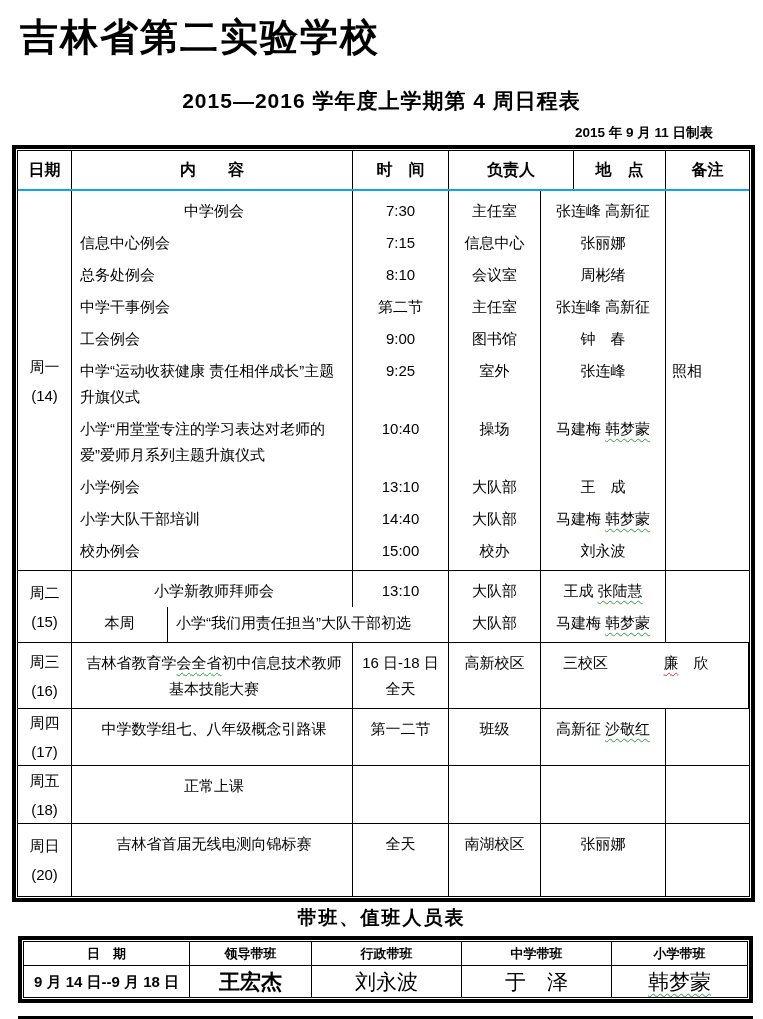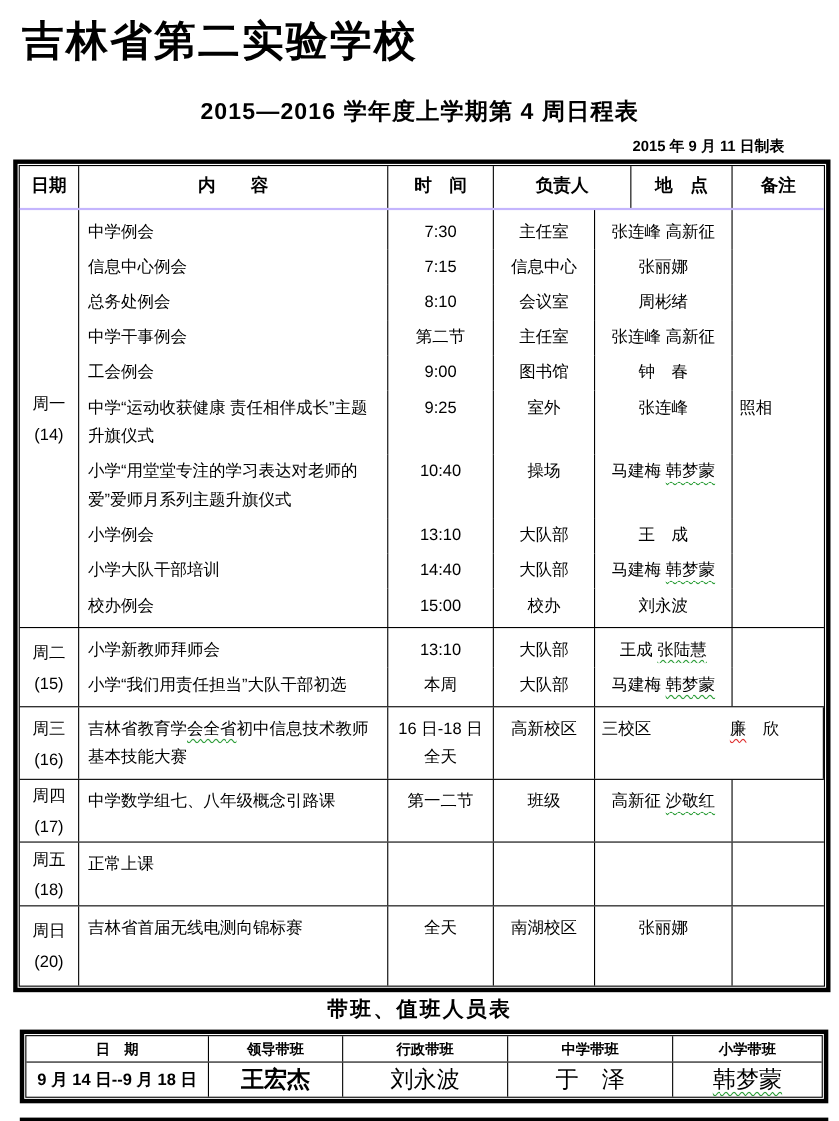--- a/index.html
+++ b/index.html
@@ -27,35 +27,35 @@
 
   
   .cd { width: 54px; }
   .cc { width: 281px; }
   .ct { width: 96px; }
   .cp { width: 92px; }
   .cr { width: 125px; }
   .cn { flex: 1; }
   .vb { border-right: 1px solid #000; }
 
-  .thead { display: flex; border-bottom: 2px solid #c4b5fd; }
+  .thead { display: flex; border-bottom: 2px solid #0ea5e9; }
   .hcell {
     font-size: 16px; font-weight: bold; text-align: center;
     line-height: 38px; height: 38px;
   }
   .day-block { display: flex; border-bottom: 1px solid #000; }
   .day-block:last-child { border-bottom: none; }
   .day-cell {
     display: flex; flex-direction: column; align-items: center;
     justify-content: center; gap: 10px; font-size: 15px;
   }
   .items { flex: 1; display: flex; flex-direction: column; }
   .item { display: flex; flex-grow: 1; }
   .icell { font-size: 15px; line-height: 26px; padding-top: 3px; padding-bottom: 3px; }
-  .item:first-child .icell { padding-top: 7px; }
+  .item:first-child .icell { padding-top: 7px; text-align: center; }
   .item:last-child .icell { padding-bottom: 6px; }
   .i-content { text-align: left; padding-left: 8px; padding-right: 4px; }
   .i-time, .i-place, .i-person { text-align: center; }
   .i-note { text-align: left; padding-left: 6px; }
   .tline { display: block; }
 
   .mh-wed { min-height: 62px; }
   .mh-thu { min-height: 57px; }
   .mh-fri { min-height: 58px; }
   .mh-sun { min-height: 72px; }
@@ -193,22 +193,22 @@
         </div>
         <div class="items">
           <div class="item">
             <div class="icell i-content cc vb">小学新教师拜师会</div>
             <div class="icell i-time ct vb">13:10</div>
             <div class="icell i-place cp vb">大队部</div>
             <div class="icell i-person cr vb"><span>王成 </span><span class="wg">张陆慧</span></div>
             <div class="icell i-note cn"></div>
           </div>
           <div class="item">
+            <div class="icell i-time ct vb">本周</div>
             <div class="icell i-content cc vb">小学“我们用责任担当”大队干部初选</div>
-            <div class="icell i-time ct vb">本周</div>
             <div class="icell i-place cp vb">大队部</div>
             <div class="icell i-person cr vb"><span>马建梅 </span><span class="wg">韩梦蒙</span></div>
             <div class="icell i-note cn"></div>
           </div>
         </div>
       </div>
 
       <div class="day-block mh-wed">
         <div class="day-cell cd vb">
           <span>周三</span>

